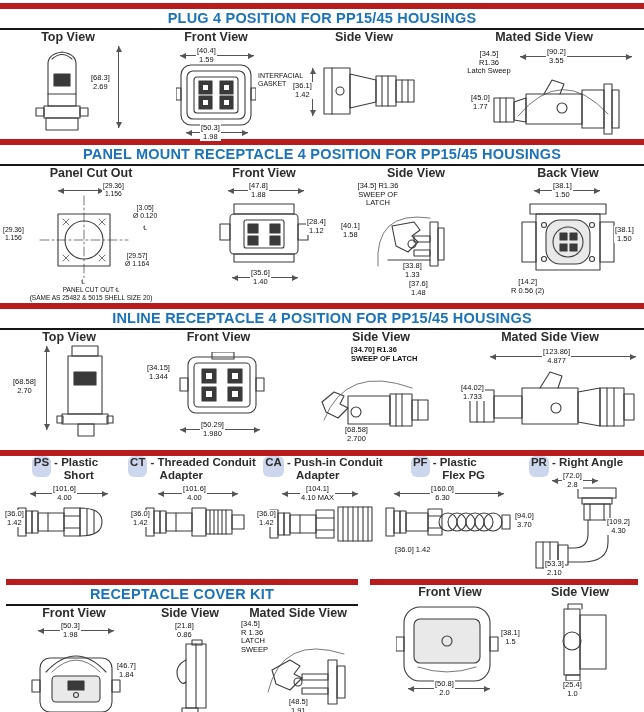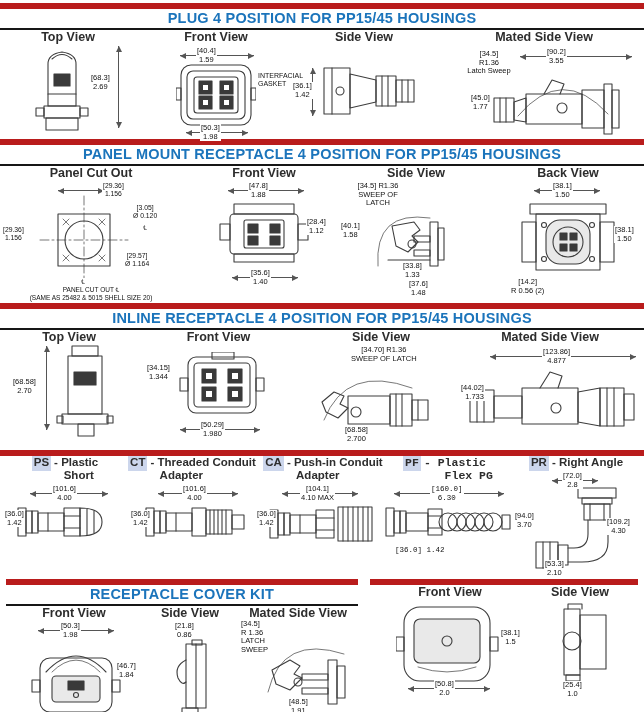--- a/index.html
+++ b/index.html
@@ -25,21 +25,21 @@
   .draw .fg{fill:#e9e9e9;}
   .draw .fw{fill:#fff;stroke:none;}
   .draw .thin{stroke-width:.7;}
   .dl-h{position:absolute;height:0;border-top:1px solid #555;z-index:2;}
   .dl-h:before{content:"";position:absolute;left:0;top:-3.5px;border:3.5px solid transparent;border-right:6px solid #555;border-left:0;}
   .dl-h:after{content:"";position:absolute;right:0;top:-3.5px;border:3.5px solid transparent;border-left:6px solid #555;border-right:0;}
   .dl-v{position:absolute;width:0;border-left:1px solid #555;z-index:2;}
   .dl-v:before{content:"";position:absolute;top:0;left:-3.5px;border:3.5px solid transparent;border-bottom:6px solid #555;border-top:0;}
   .dl-v:after{content:"";position:absolute;bottom:0;left:-3.5px;border:3.5px solid transparent;border-top:6px solid #555;border-bottom:0;}
   .gl-title{display:flex;justify-content:center;gap:3px;font-size:11.5px;font-weight:700;color:#2d2d2d;line-height:1.15;}
-  .gl-code{background:#ccd6ec;padding:0 2px;height:15px;}
+  .gl-code{background:#ccd6ec;padding:0 2px;height:21px;border-radius:6px;}
   .gl-label{white-space:pre;text-align:left;}
   .bottom-row{display:flex;justify-content:space-between;padding:0 6px;margin-top:3px;}
   .bottom-row .section{margin-top:0;}
 </style>
 </head>
 <body>
 
 <div id="page">
 
   <div class="section">
@@ -282,21 +282,21 @@
         </svg>
         <div class="dim" style="left:0px;top:34px;">[34.15]
 1.344</div>
         <i class="dl-h" style="left:34px;top:99px;width:80px;"></i>
         <div class="dim" style="left:54px;top:91px;">[50.29]
 1.980</div>
       </div>
 
       <div class="view" style="left:302px;width:158px;">
         <div class="vtitle">Side View</div>
-        <div class="dim" style="left:48px;top:16px;text-align:center;">[34.70] R1.36
+        <div class="dim" style="left:48px;top:16px;text-align:left;font-weight:bold;">[34.70] R1.36
 SWEEP OF LATCH</div>
         <svg class="draw" style="left:14px;top:32px;" width="118" height="74" viewBox="0 0 118 74">
           <path class="thin" d="M8 58 Q30 2 96 26"></path>
           <path d="M6 40 L18 30 L28 34 L24 42 L32 46 L22 56 L10 50 Z"></path>
           <rect x="32" y="34" width="42" height="28"></rect>
           <circle cx="40" cy="50" r="5"></circle>
           <rect x="74" y="32" width="22" height="32"></rect>
           <line x1="80" y1="32" x2="80" y2="64"></line>
             <line x1="86" y1="32" x2="86" y2="64"></line>
           <rect x="96" y="38" width="16" height="20"></rect>
@@ -318,21 +318,21 @@
           <rect x="26" y="32" width="28" height="22"></rect>
           <rect x="54" y="24" width="56" height="36"></rect>
           <path d="M72 24 L82 8 L94 12 L90 24"></path>
           <circle cx="88" cy="44" r="5"></circle>
           <path d="M110 28 L132 24 L132 62 L110 58 Z"></path>
           <rect x="132" y="24" width="24" height="38"></rect>
           <line x1="139" y1="24" x2="139" y2="62"></line>
             <line x1="146" y1="24" x2="146" y2="62"></line>
           <rect x="156" y="30" width="10" height="26"></rect>
         </svg>
-        <div class="dim" style="left:0px;top:54px;text-align:right;">[44.02]
+        <div class="dim" style="left:0px;top:54px;">[44.02]
 1.733</div>
       </div>
     </div>
   </div>
 
   <div class="section">
     <div class="sec-content" style="height:120px;">
 
       <div class="view" style="left:6px;width:118px;">
         <div class="gl-title">
@@ -411,21 +411,21 @@
             <line x1="80" y1="5" x2="80" y2="39"></line>
             <line x1="85" y1="5" x2="85" y2="39"></line>
           <line x1="90" y1="5" x2="90" y2="39"></line>
             <line x1="95" y1="5" x2="95" y2="39"></line>
             <line x1="100" y1="5" x2="100" y2="39"></line>
         </svg>
         <div class="dim" style="left:-2px;top:54px;">[36.0]
 1.42</div>
       </div>
 
-      <div class="view" style="left:386px;width:124px;font-family:Liberation Mono, monospace;">
+      <div class="view" style="left:386px;width:124px;">
         <div class="gl-title">
           <span class="gl-code">PF</span>
           <span class="gl-label">- Plastic
    Flex PG</span>
         </div>
         <i class="dl-h" style="left:8px;top:37px;width:110px;"></i>
         <div class="dim" style="left:44px;top:29px;">[160.0]
 6.30</div>
         <svg class="draw" style="left:-2px;top:46px;" width="128" height="40" viewBox="0 0 128 40">
           <rect x="2" y="6" width="8" height="28"></rect>

